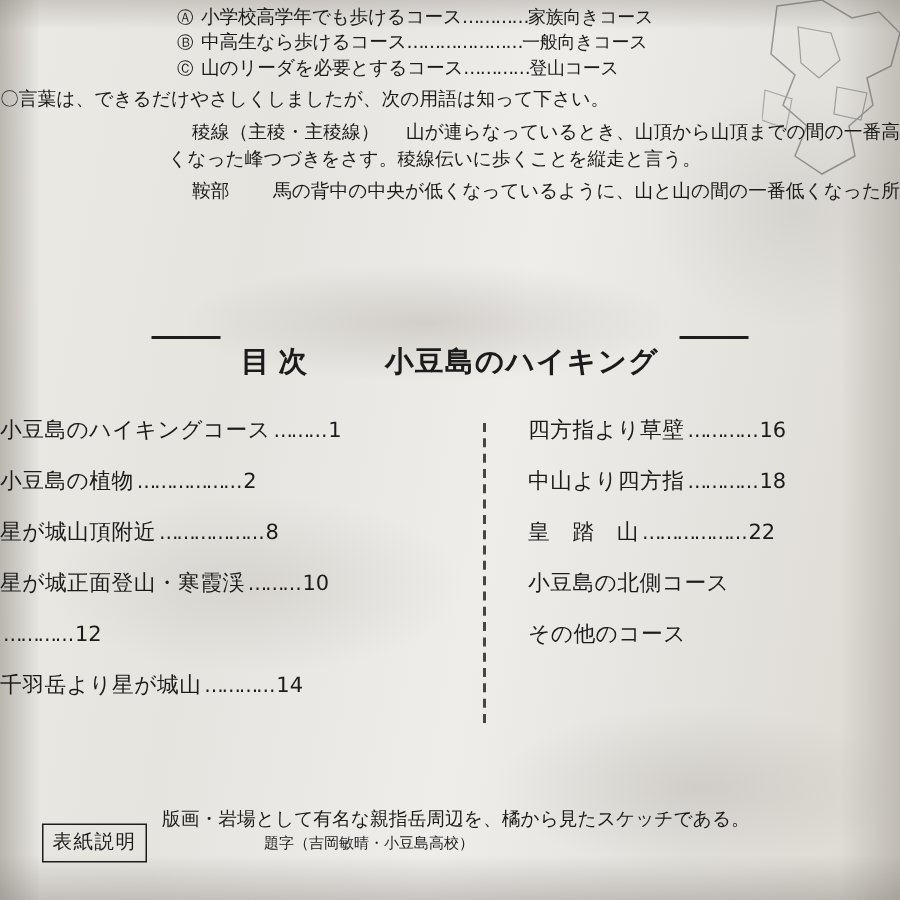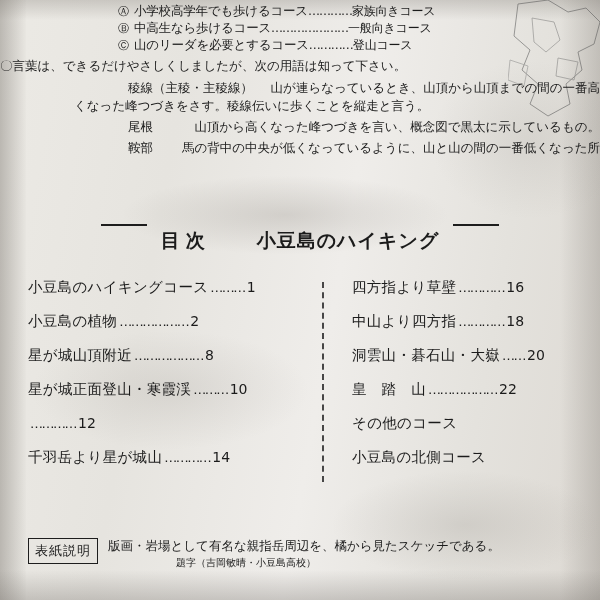--- a/index.html
+++ b/index.html
@@ -112,21 +112,21 @@
     flex: 0 0 auto;
     margin-right: 10px;
   }
   .term-row .desc {
     flex: 1 1 auto;
     white-space: nowrap;
     overflow: hidden;
     text-align: right;
   }
   .term-cont {
-    padding-left: 74px;
+    padding-left: 112px;
     font-size: 12.5px;
     line-height: 1.3;
     margin-top: 1px;
     white-space: nowrap;
   }
 
   
   .toc-head {
     position: absolute;
     left: 0; top: 228px;
@@ -154,21 +154,21 @@
     position: absolute;
     left: 0; top: 280px;
     width: 600px;
     height: 220px;
     display: flex;
   }
   .col {
     position: relative;
     box-sizing: border-box;
   }
-  .col.left { width: 330px; padding-left: 28px; }
+  .col.left { width: 330px; }
   .col.right { width: 270px; padding-left: 22px; }
   .divider {
     position: absolute;
     left: 322px; top: 282px;
     width: 0; height: 200px;
     border-left: 2px dashed #2a2a2a;
     opacity: 0.85;
   }
   .toc-item {
     display: flex;
@@ -198,21 +198,21 @@
     align-items: flex-start;
     font-size: 12.5px;
   }
   .hyoshi-box {
     border: 1.5px solid #1d1d1d;
     padding: 5px 6px 6px 6px;
     font-size: 13px;
     letter-spacing: 1px;
     line-height: 1;
     flex: 0 0 auto;
-    margin-top: 2px;
+    margin-top: 13px;
   }
   .footer-text {
     margin-left: 10px;
     flex: 1 1 auto;
   }
   .footer-text .fl {
     white-space: nowrap;
     line-height: 1.55;
     font-size: 12.5px;
   }
@@ -271,24 +271,20 @@
     </div>
 
     <div class="kotoba">〇言葉は、できるだけやさしくしましたが、次の用語は知って下さい。</div>
 
     <div class="term-row">
       <span class="term">稜線（主稜・主稜線）</span>
       <span class="desc">山が連らなっているとき、山頂から山頂までの間の一番高</span>
     </div>
     <div class="term-cont">くなった峰つづきをさす。稜線伝いに歩くことを縦走と言う。</div>
 
-    <div class="term-row">
-      <span class="term">尾根</span>
-      <span class="desc">山頂から高くなった峰つづきを言い、概念図で黒太に示しているもの。</span>
-    </div>
 
     <div class="term-row">
       <span class="term">鞍部</span>
       <span class="desc">馬の背中の中央が低くなっているように、山と山の間の一番低くなった所</span>
     </div>
 
   </div>
 
   <div class="toc-head">
     <span class="rule"></span>
@@ -338,36 +334,31 @@
         <span class="label">四方指より草壁</span>
         <span class="leader">…………</span>
         <span class="pg">16</span>
       </div>
       <div class="toc-item">
         <span class="label">中山より四方指</span>
         <span class="leader">…………</span>
         <span class="pg">18</span>
       </div>
       <div class="toc-item">
-        <span class="label">洞雲山・碁石山・大嶽</span>
-        <span class="leader">……</span>
-        <span class="pg">20</span>
-      </div>
-      <div class="toc-item">
         <span class="label">皇　踏　山</span>
         <span class="leader">………………</span>
         <span class="pg">22</span>
       </div>
       <div class="toc-item">
-        <span class="label">その他のコース</span>
+        <span class="label">小豆島の北側コース</span>
         <span class="leader"></span>
         <span class="pg"></span>
       </div>
       <div class="toc-item">
-        <span class="label">小豆島の北側コース</span>
+        <span class="label">その他のコース</span>
         <span class="leader"></span>
         <span class="pg"></span>
       </div>
     </div>
 
   </div>
 
   <div class="footer">
     <div class="hyoshi-box">表紙説明</div>
     <div class="footer-text">

